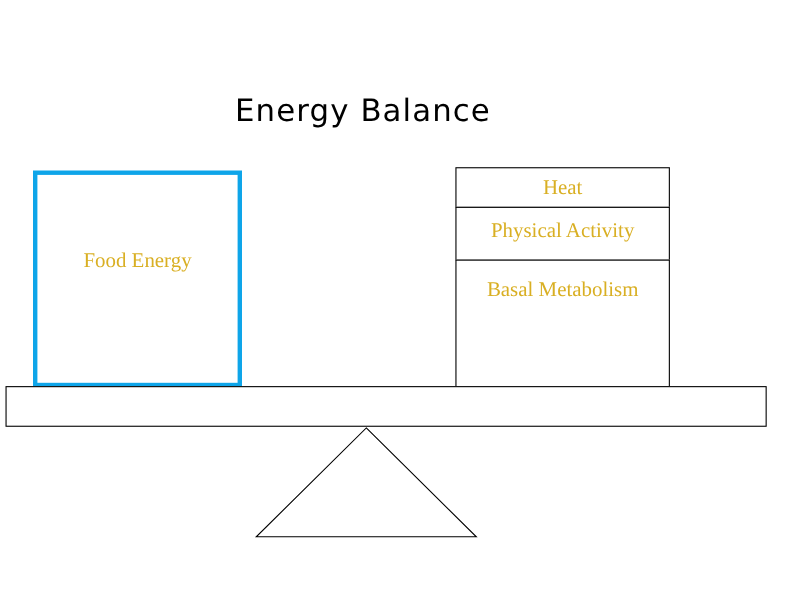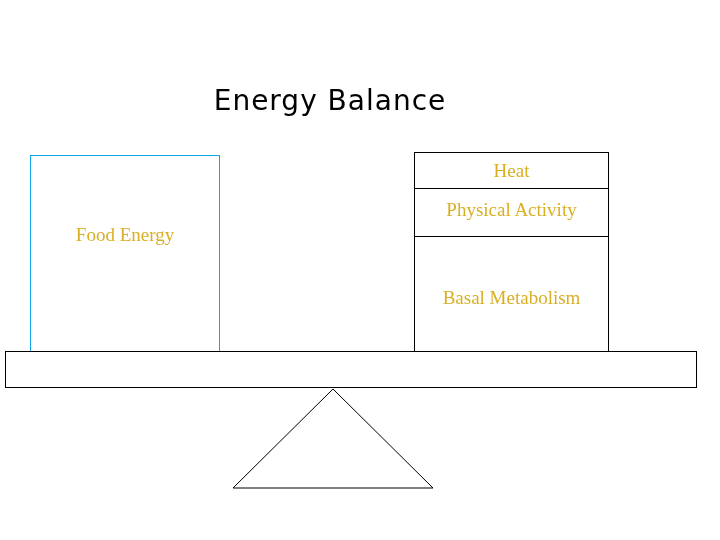--- a/index.html
+++ b/index.html
@@ -29,21 +29,21 @@
     letter-spacing: 1px;
     color: #000000;
     white-space: nowrap;
   }
 
   
   .load-box {
     position: absolute;
     box-sizing: border-box;
     background: #ffffff;
-    border: 1px solid #0ea5e9;
+    border: 4px solid #0ea5e9;
   }
 
   
   .left-load {
     left: 30px;
     top: 155px;
     width: 190px;
     height: 197px;
   }
   .left-load .load-label {
@@ -82,21 +82,21 @@
   .seg-basal     { top: 84px; height: 116px; }
 
   .seg-label {
     font-size: 19px;
     color: #D9AF23;
     white-space: nowrap;
     line-height: 1;
   }
   .seg-heat .seg-label     { margin-top: 8px; }
   .seg-activity .seg-label { margin-top: 11px; }
-  .seg-basal .seg-label    { margin-top: 51px; }
+  .seg-basal .seg-label    { margin-top: 17px; }
 
   
   .beam {
     position: absolute;
     left: 5px;
     top: 351px;
     width: 692px;
     height: 37px;
     box-sizing: border-box;
     background: #ffffff;

